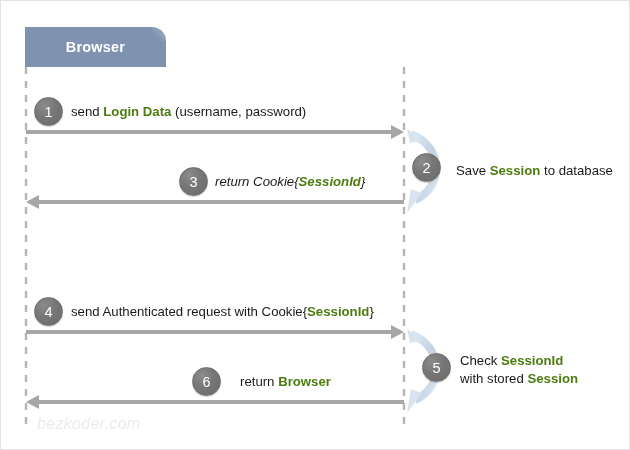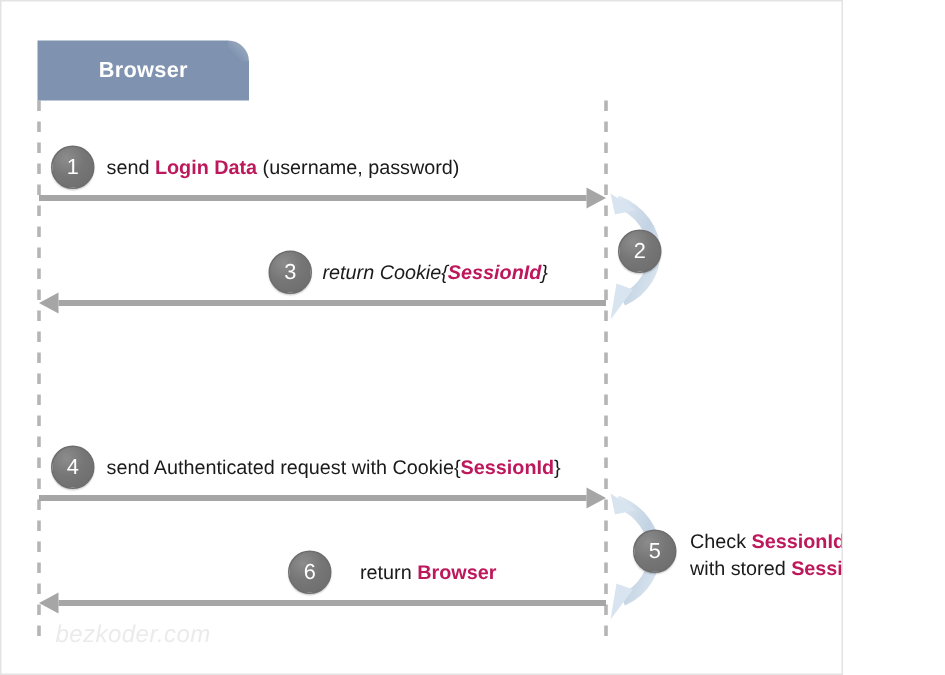--- a/index.html
+++ b/index.html
@@ -5,21 +5,21 @@
   html, body {
     margin: 0;
     padding: 0;
     background: #ffffff;
   }
   body {
     font-family: "Liberation Sans", sans-serif;
   }
   #canvas {
     position: relative;
-    width: 562px;
+    width: 630px;
     height: 450px;
     background: #ffffff;
     border: 1px solid #e3e3e3;
     box-sizing: border-box;
     overflow: hidden;
   }
   #svg-layer {
     position: absolute;
     left: 0;
     top: 0;
@@ -75,21 +75,21 @@
 
   
   .msg {
     position: absolute;
     font-size: 13.2px;
     color: #1a1a1a;
     white-space: nowrap;
     line-height: 17px;
   }
   .msg b {
-    color: #be185d;
+    color: #4d7c0f;
     font-weight: bold;
   }
   .msg.two-line { white-space: normal; line-height: 18px; }
 
   
   #watermark {
     position: absolute;
     left: 36px;
     top: 414px;
     font-size: 16px;
@@ -173,20 +173,21 @@
   <div class="badge" style="left:421px; top:352px;">
     <span>5</span>
   </div>
 
   <div class="badge" style="left:191px; top:366px;">
     <span>6</span>
   </div>
 
   <div class="msg" style="left:70px; top:102px;">send <b>Login Data</b> (username, password)</div>
 
+  <div class="msg" style="left:455px; top:161px;">Save <b>Session</b> to database</div>
 
   <div class="msg" style="left:214px; top:172px;font-style:italic;">return Cookie{<b>SessionId</b>}</div>
 
   <div class="msg two-line" style="left:459px; top:351px; width:160px;">Check <b>SessionId</b><br>with stored <b>Session</b></div>
 
   <div class="msg" style="left:70px; top:302px;">send Authenticated request with Cookie{<b>SessionId</b>}</div>
 
   <div class="msg" style="left:239px; top:372px;">return <b>Browser</b></div>
 
   <div id="watermark">bezkoder.com</div>

